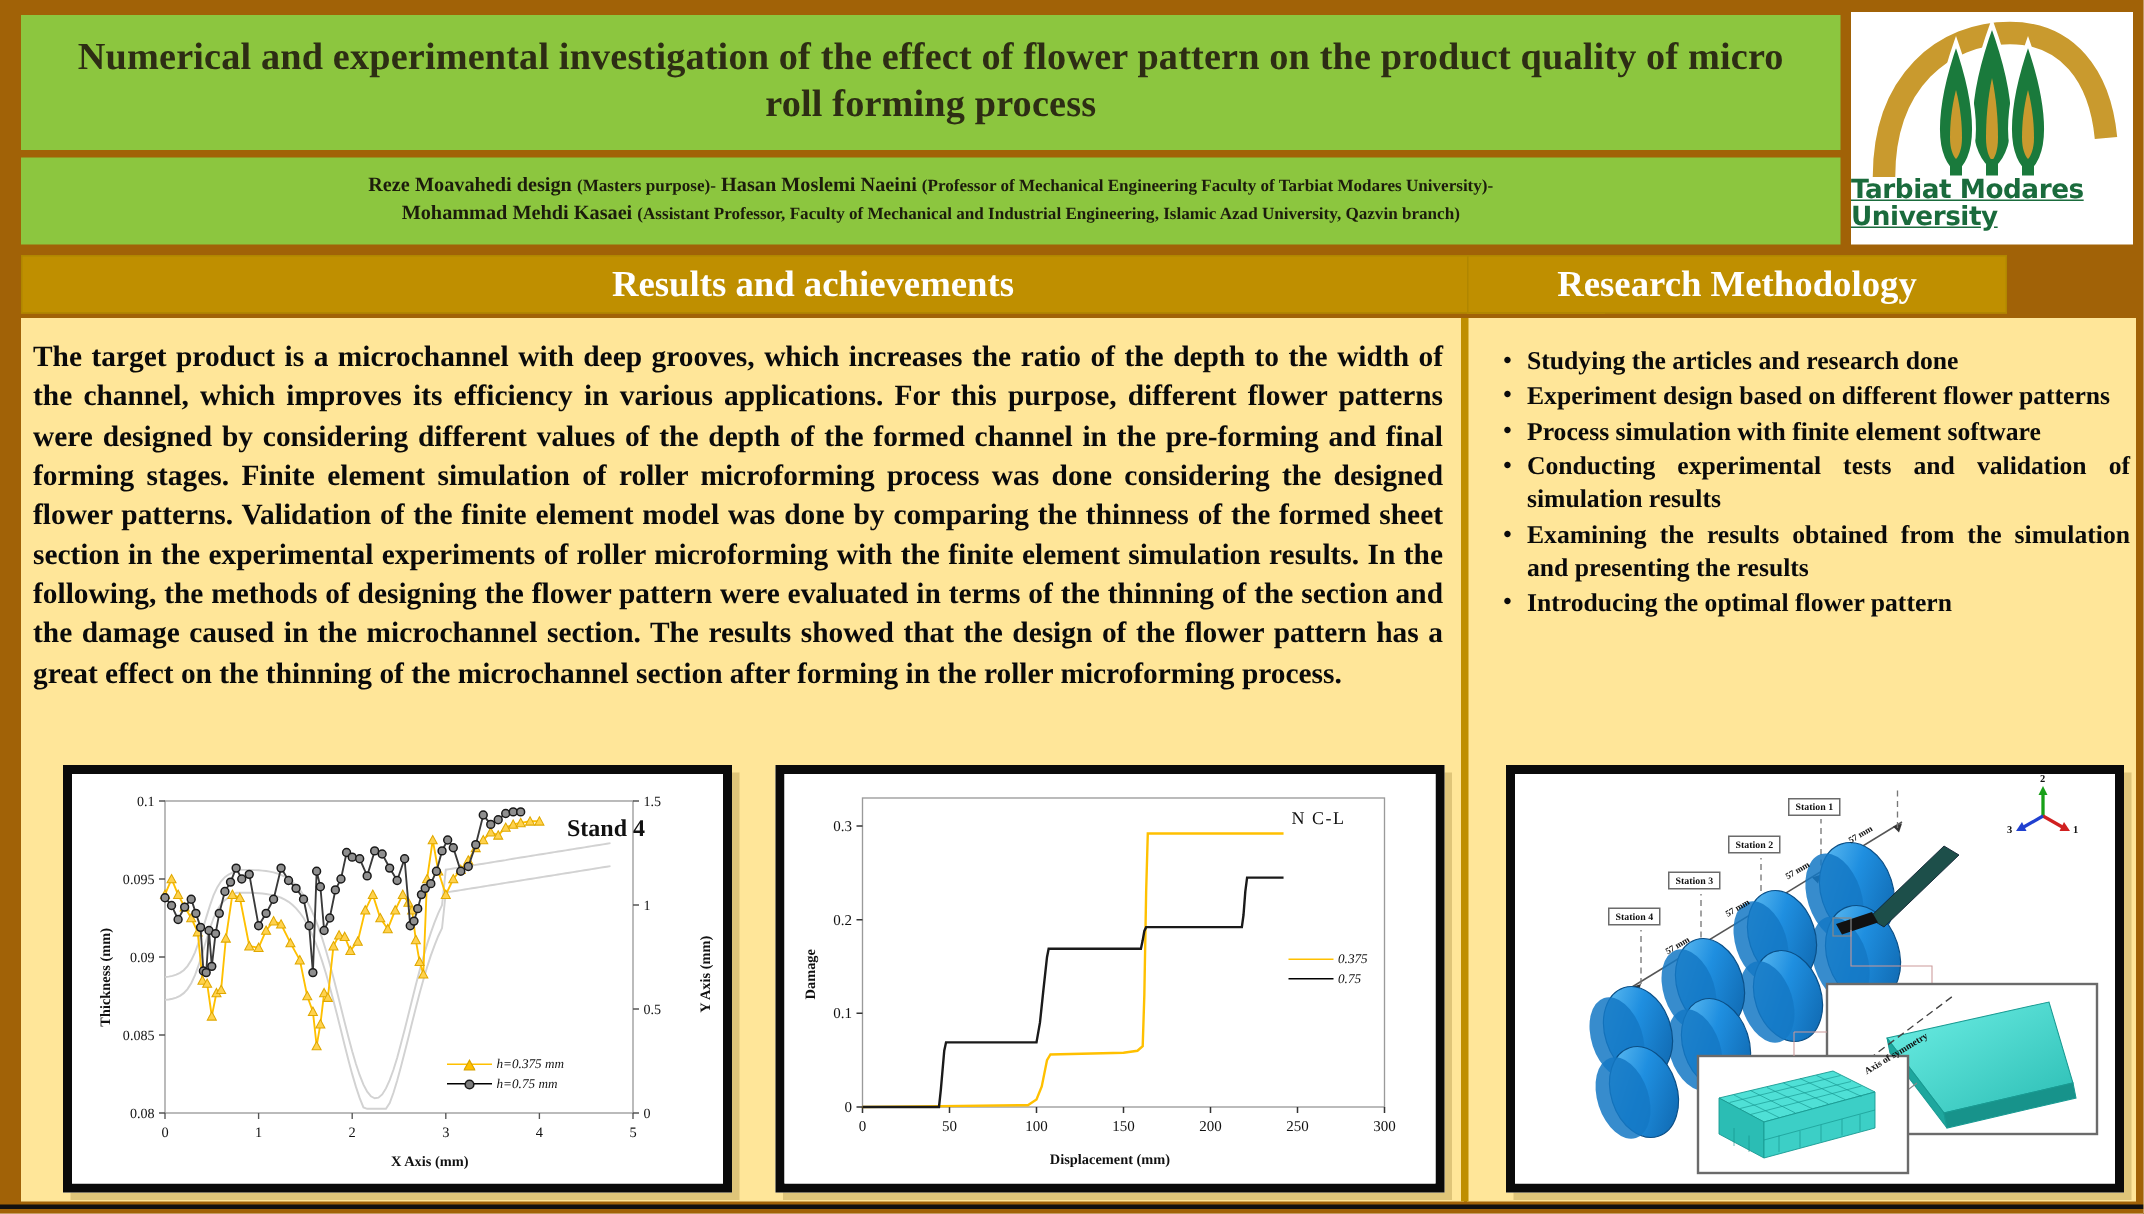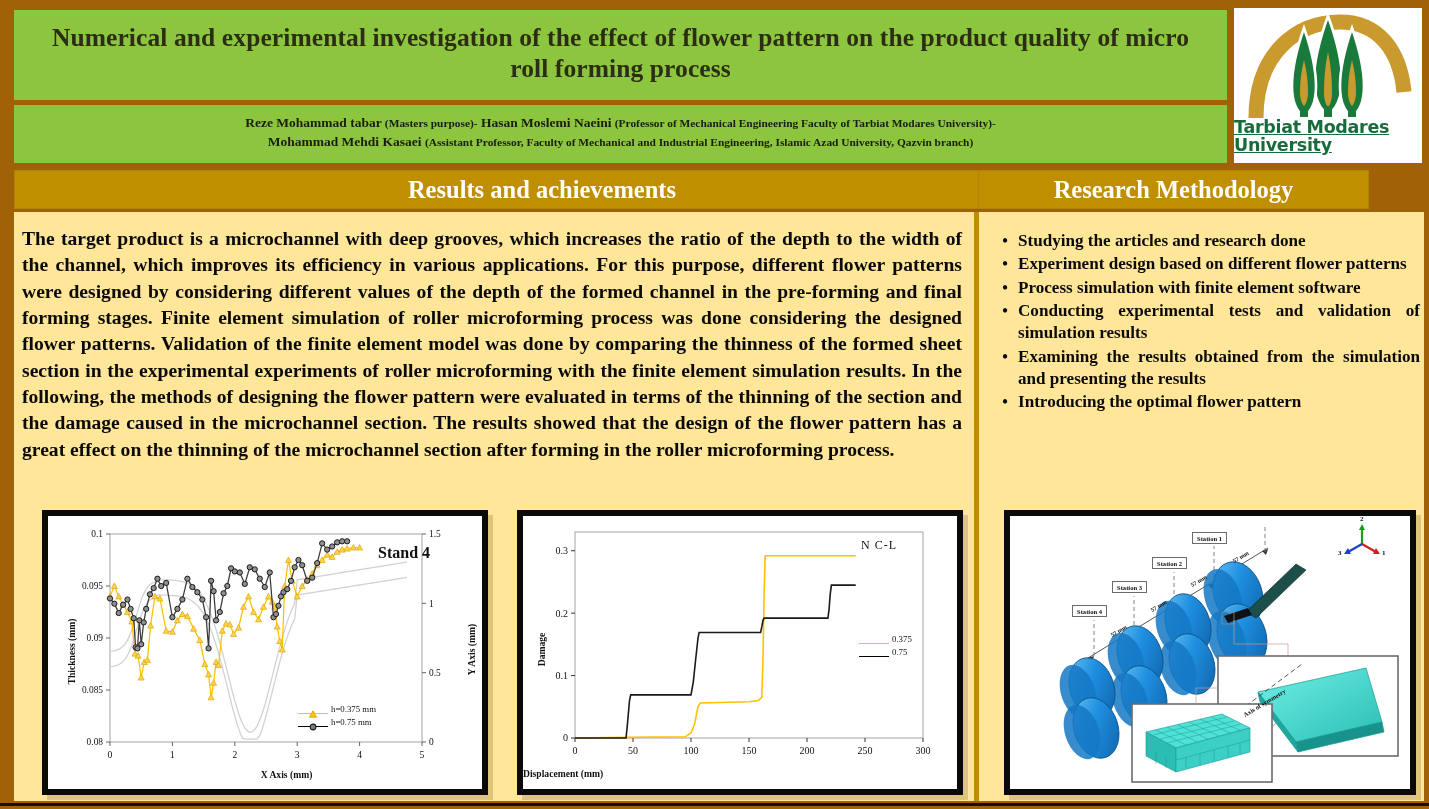--- a/index.html
+++ b/index.html
@@ -51,21 +51,21 @@
   .logo-text .l2 { font-size:17.5px; }
 
   
   .sec-head {
     position:absolute; height:39px; background:#BF8F00;
     display:flex; align-items:center; justify-content:center;
     color:#ffffff; font-weight:bold; font-size:24.5px;
     border:1px solid #b08600;
   }
   #sec-results { left:14px; top:170px; width:1056px; }
-  #sec-method  { left:978px; top:170px; width:391px; }
+  #sec-method  { left:978px; top:170px; width:360px; }
 
   
   .panel {
     position:absolute; background:#FFE699;
   }
   #panel-left  { left:14px; top:212px; width:962px; height:589px; border-right:2px solid #BF8F00; }
   #panel-right { left:978px; top:212px; width:446px; height:589px; }
 
   .divider-v {
     position:absolute; left:976px; top:212px; width:3px; height:589px;
@@ -99,21 +99,21 @@
     box-shadow:5px 5px 0 rgba(140,110,40,0.28);
   }
   #fig1 { left:42px;  top:510px; width:446px; height:285px; }
   #fig2 { left:517px; top:510px; width:446px; height:285px; }
   #fig3 { left:1004px;top:510px; width:412px; height:285px; }
 
   .fig-inner { position:relative; width:100%; height:100%; background:#fff; overflow:hidden; }
   .axtitle { position:absolute; font-size:9.6px; font-weight:bold; color:#111; }
   .annot { position:absolute; font-size:16px; font-weight:bold; color:#111; }
 
-  .legend-row { display:flex; align-items:flex-end; font-size:8.8px; color:#111; margin-bottom:3px; }
+  .legend-row { display:flex; align-items:center; font-size:8.8px; color:#111; margin-bottom:3px;font-style:italic; }
   .legend-line { width:30px; height:0; border-top:1.6px solid #000; position:relative; margin-right:3px; }
   .legend-line.y { border-top-color:#FFC000; }
   .legend-mark {
     position:absolute; left:11px; top:-4px; width:8px; height:8px;
   }
 
   
   .stationbox {
     position:absolute; background:#fff; border:1px solid #6b6b6b;
     font-size:6.6px; font-weight:bold; color:#111; padding:1.5px 4px;
@@ -133,21 +133,21 @@
 <body>
 
 <div id="poster">
 
   <div class="header-wrap">
     <div class="title-band">
       <h1>Numerical and experimental investigation of the effect of flower pattern on the product quality of micro roll forming process</h1>
     </div>
     <div class="authors-band">
       <p>
-        <span>Reze Mohammad tabar</span>
+        <span>Reze Moavahedi design</span>
         <span class="aff">(Masters purpose)-</span>
         <span>Hasan Moslemi Naeini</span>
         <span class="aff">(Professor of Mechanical Engineering Faculty of Tarbiat Modares University)-</span>
         <br>
         <span>Mohammad Mehdi Kasaei</span>
         <span class="aff">(Assistant Professor, Faculty of Mechanical and Industrial Engineering, Islamic Azad University, Qazvin branch)</span>
       </p>
     </div>
   </div>
 
@@ -421,21 +421,21 @@
           <line x1="48" y1="159.57575757575756" x2="52" y2="159.57575757575756" stroke="#333" stroke-width="1"></line>
           <text x="45" y="162.97575757575757" font-size="10" fill="#111" font-family="Liberation Serif, serif" text-anchor="end">0.1</text>
           <line x1="48" y1="97.15151515151514" x2="52" y2="97.15151515151514" stroke="#333" stroke-width="1"></line>
           <text x="45" y="100.55151515151515" font-size="10" fill="#111" font-family="Liberation Serif, serif" text-anchor="end">0.2</text>
           <line x1="48" y1="34.72727272727272" x2="52" y2="34.72727272727272" stroke="#333" stroke-width="1"></line>
           <text x="45" y="38.12727272727272" font-size="10" fill="#111" font-family="Liberation Serif, serif" text-anchor="end">0.3</text>
           <polyline points="52.0,222.0 104.2,221.4 162.2,220.8 168.0,217.0 171.5,208.3 175.0,190.8 177.3,187.0 226.0,185.8 235.3,184.5 238.8,181.4 239.9,147.1 241.1,78.4 242.2,39.7 332.7,39.7" fill="none" stroke="#FFC000" stroke-width="1.6" stroke-linejoin="miter"></polyline>
           <polyline points="52.0,222.0 103.0,222.0 104.2,210.8 106.5,184.5 107.7,178.9 168.0,178.9 170.3,165.8 172.6,144.0 175.0,122.1 176.1,116.5 237.6,116.5 238.8,110.9 239.9,104.6 241.1,102.1 304.9,102.1 306.0,94.0 307.2,78.4 308.4,69.1 332.7,69.1" fill="none" stroke="#1a1a1a" stroke-width="1.6" stroke-linejoin="miter"></polyline>
         </svg>
       <div class="axtitle" style="left:-22px; top:128px; width:80px; text-align:center; transform:rotate(-90deg);">Damage</div>
-      <div class="axtitle" style="left:0; top:252px; width:434px; ">Displacement (mm)</div>
+      <div class="axtitle" style="left:0; top:252px; width:434px; text-align:center;">Displacement (mm)</div>
       <div class="annot" style="left:338px; top:22px; letter-spacing:1px; font-weight:normal; font-size:12px;">N C-L</div>
       <div style="position:absolute; left:336px; top:118px;">
         <div class="legend-row">
           <span class="legend-line y"></span>
           <span>0.375</span>
         </div>
         <div class="legend-row">
           <span class="legend-line"></span>
           <span>0.75</span>
         </div>

